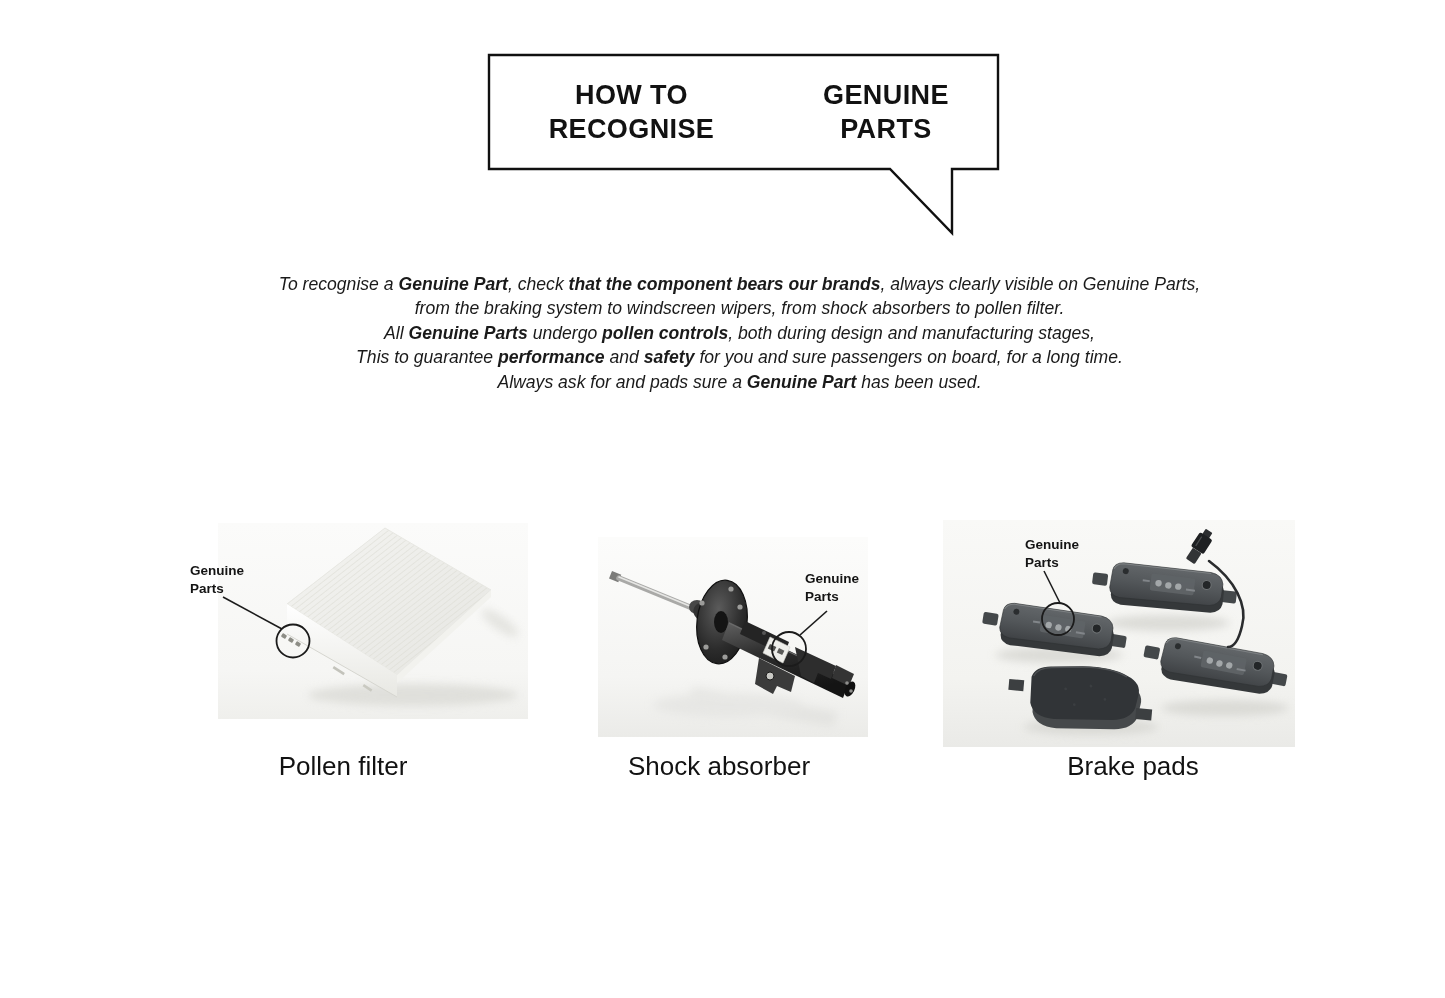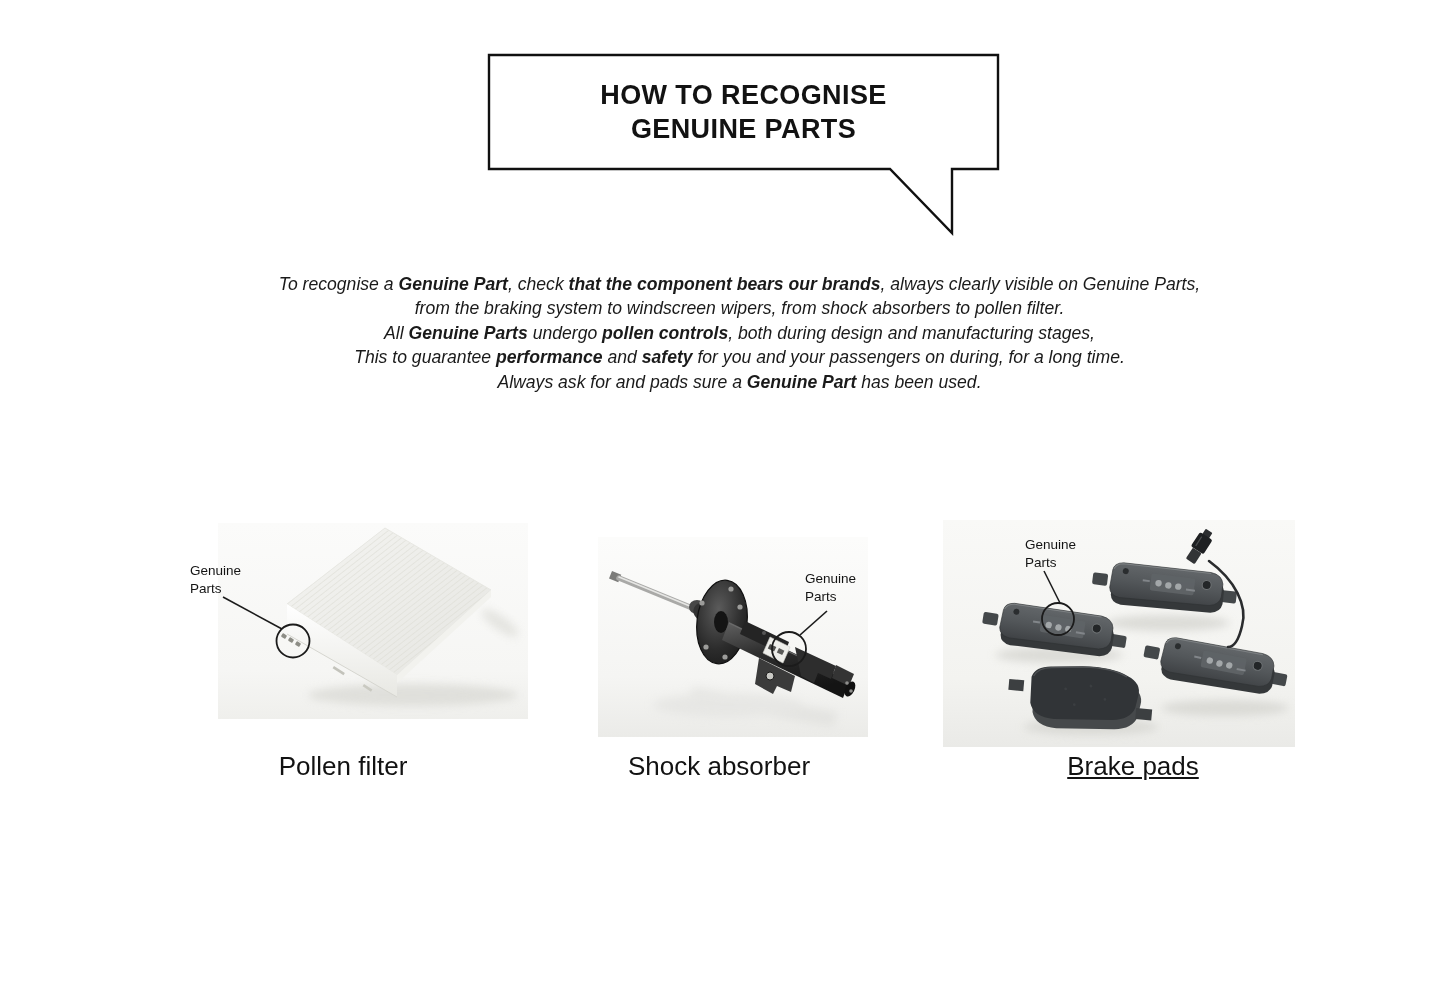--- a/index.html
+++ b/index.html
@@ -4,70 +4,70 @@
 <style>
   html,body{margin:0;padding:0;background:#ffffff;}
   .page{
     position:relative;width:1445px;height:998px;background:#ffffff;
     font-family:"Liberation Sans",sans-serif;color:#161616;overflow:hidden;
   }
   
   .bubble-svg{position:absolute;left:487px;top:53px;}
   .bubble-title{
     position:absolute;left:489px;top:57px;width:509px;height:110px;
-    display:flex;flex-direction:column;align-items:center;justify-content:center;
+    display:flex;flex-direction:row;align-items:center;justify-content:center;
     font-weight:700;font-size:27px;line-height:34px;letter-spacing:0.4px;color:#121212;
     text-align:center;
   }
   
   .intro{
     position:absolute;left:35px;top:272px;width:1409px;text-align:center;
     font-size:17.6px;line-height:24.4px;color:#1a1a1a;font-style:italic;
   }
   .intro b{font-weight:700;}
   
   .figure{position:absolute;}
   .fig-pollen{left:180px;top:520px;width:360px;height:240px;}
   .fig-shock {left:590px;top:530px;width:290px;height:240px;}
   .fig-brake {left:940px;top:515px;width:360px;height:245px;}
   .photo{position:absolute;display:block;}
   .fig-pollen .photo{left:38px;top:3px;}
   .fig-shock  .photo{left:8px;top:7px;}
   .fig-brake  .photo{left:3px;top:5px;}
   .overlay{position:absolute;left:0;top:0;pointer-events:none;}
   .callout-label{
-    position:absolute;font-weight:400;font-size:13.5px;line-height:17.5px;color:#141414;
+    position:absolute;font-weight:700;font-size:13.5px;line-height:17.5px;color:#141414;
   }
   .fig-pollen .callout-label{left:10px;top:42px;}
   .fig-shock  .callout-label{left:215px;top:40px;}
   .fig-brake  .callout-label{left:85px;top:21px;}
   
   .caption{position:absolute;top:751px;text-align:center;font-size:26px;color:#121212;}
   .cap-pollen{left:243px;width:200px;}
   .cap-shock {left:609px;width:220px;}
-  .cap-brake {left:1033px;width:200px;text-decoration:underline;}
+  .cap-brake {left:1033px;width:200px;}
 </style>
 </head>
 <body>
 
 <div class="page">
 
   <svg class="bubble-svg" width="514" height="184" viewBox="0 0 514 184">
     <path d="M2,2 L511,2 L511,116 L465,116 L465,180 L403,116 L2,116 Z" fill="#ffffff" stroke="#101010" stroke-width="2.4" stroke-linejoin="miter"></path>
   </svg>
   <div class="bubble-title">
     <div>HOW TO RECOGNISE</div>
     <div>GENUINE PARTS</div>
   </div>
 
   <div class="intro">
       <div class="intro-line"><span>To recognise a </span><b>Genuine Part</b><span>, check </span><b>that the component bears our brands</b><span>, always clearly visible on Genuine Parts,</span></div>
       <div class="intro-line"><span>from the braking system to windscreen wipers, from shock absorbers to pollen filter.</span></div>
       <div class="intro-line"><span>All </span><b>Genuine Parts</b><span> undergo </span><b>pollen controls</b><span>, both during design and manufacturing stages,</span></div>
-      <div class="intro-line"><span>This to guarantee </span><b>performance</b><span> and </span><b>safety</b><span> for you and your passengers on during, for a long time.</span></div>
+      <div class="intro-line"><span>This to guarantee </span><b>performance</b><span> and </span><b>safety</b><span> for you and sure passengers on board, for a long time.</span></div>
       <div class="intro-line"><span>Always ask for and pads sure a </span><b>Genuine Part</b><span> has been used.</span></div>
     </div>
 
   <div class="figure fig-pollen">
     <svg class="photo" width="310" height="196" viewBox="0 0 310 196">
       <defs>
         <linearGradient id="pfbg" x1="0" y1="0" x2="0" y2="1">
           <stop offset="0" stop-color="#fbfbfa"></stop>
             <stop offset="0.75" stop-color="#f6f6f4"></stop>
             <stop offset="1" stop-color="#efefec"></stop>

